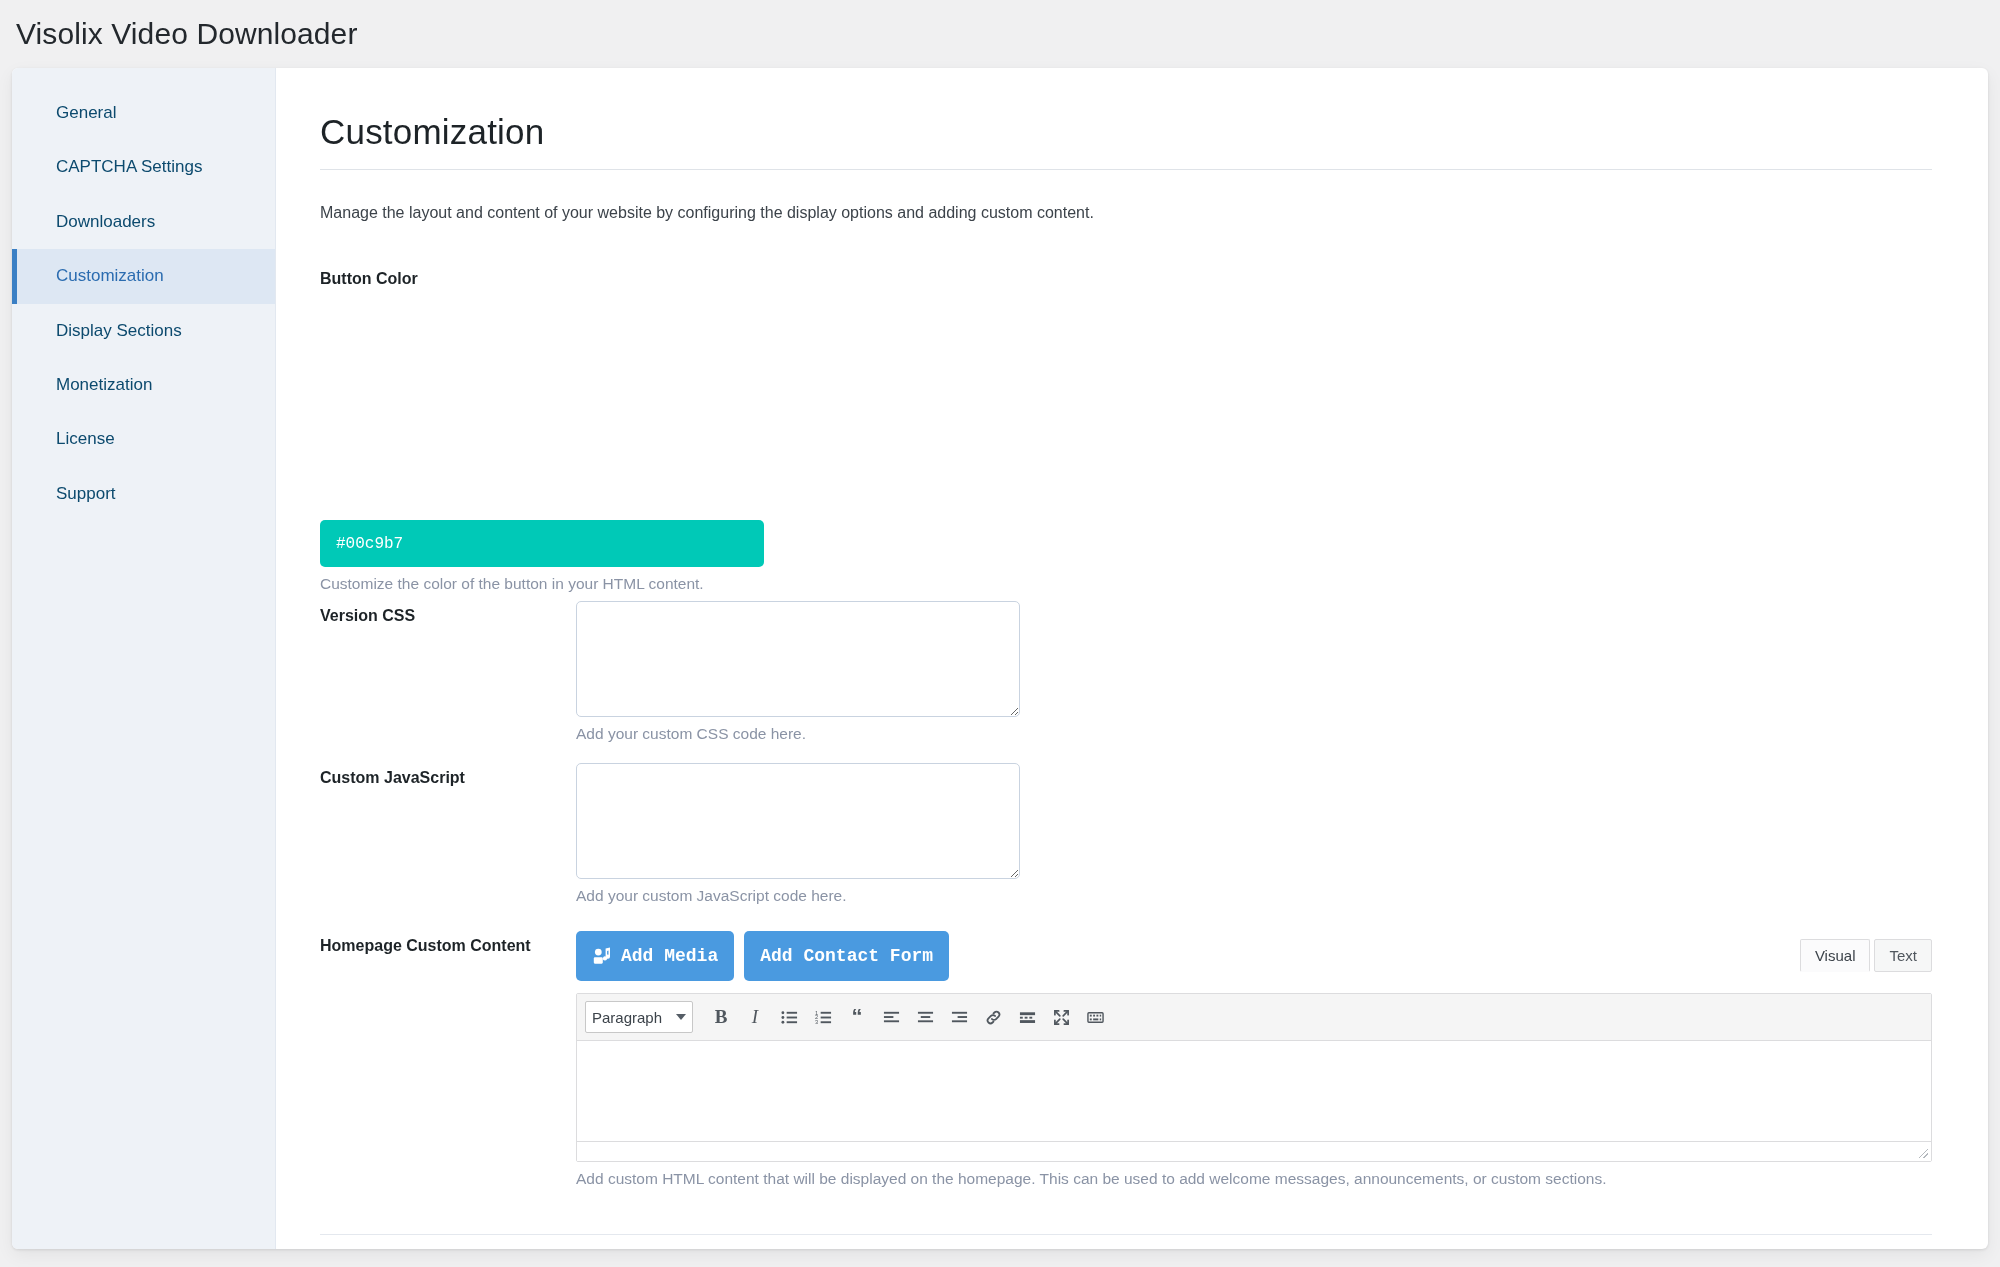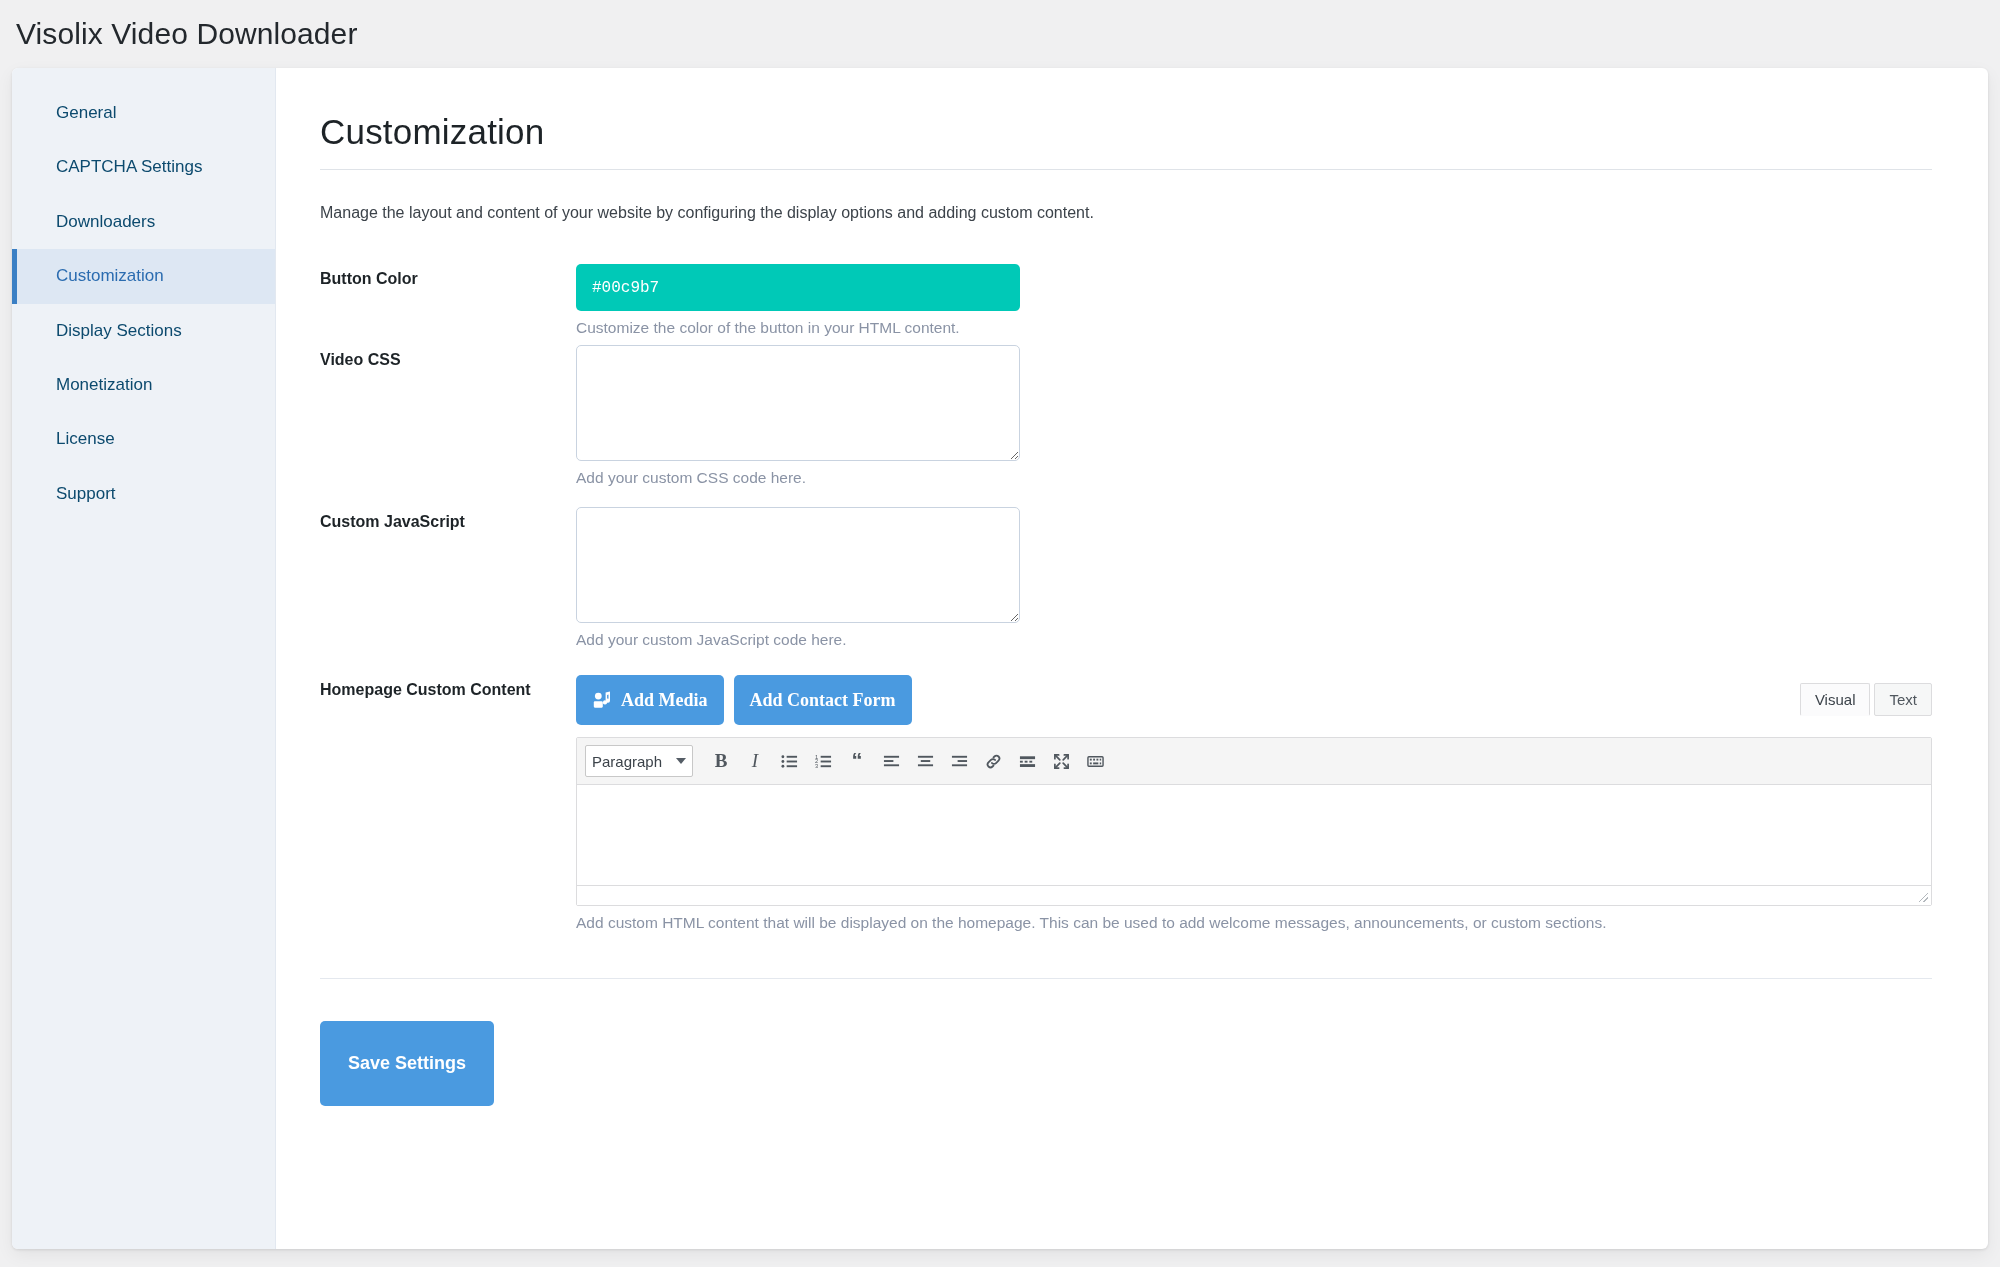--- a/index.html
+++ b/index.html
@@ -182,21 +182,21 @@
   }
   .editor-buttons { display: flex; gap: 10px; }
 
   .wp-btn {
     background: #4a9ae0;
     color: #fff;
     border: none;
     border-radius: 5px;
     font-size: 18px;
     font-weight: bold;
-    font-family: Liberation Serif, serif;
+    font-family: Liberation Mono, monospace;
     padding: 0 16px;
     height: 50px;
     display: inline-flex;
     align-items: center;
     gap: 9px;
     cursor: pointer;
     white-space: nowrap;
   }
   .media-icon { display: inline-flex; align-items: center; }
 
@@ -332,30 +332,30 @@
     </nav>
 
     <main class="content">
 
       <h1 class="page-title">Customization</h1>
       <div class="title-rule"></div>
       <p class="page-desc">Manage the layout and content of your website by configuring the display options and adding custom content.</p>
 
       <div class="form">
 
-        <div class="row" style="">
+        <div class="row" style="flex-direction:column;">
           <div class="row-label">Button Color</div>
           <div class="row-field">
             <input class="color-input" type="text" value="#00c9b7" style="">
             <div class="help">Customize the color of the button in your HTML content.</div>
           </div>
         </div>
 
         <div class="row row-gap-css">
-          <div class="row-label">Video CSS</div>
+          <div class="row-label">Version CSS</div>
           <div class="row-field">
             <textarea class="code-area" style=""></textarea>
             <div class="help">Add your custom CSS code here.</div>
           </div>
         </div>
 
         <div class="row row-gap-js">
           <div class="row-label">Custom JavaScript</div>
           <div class="row-field">
             <textarea class="code-area" style=""></textarea>

